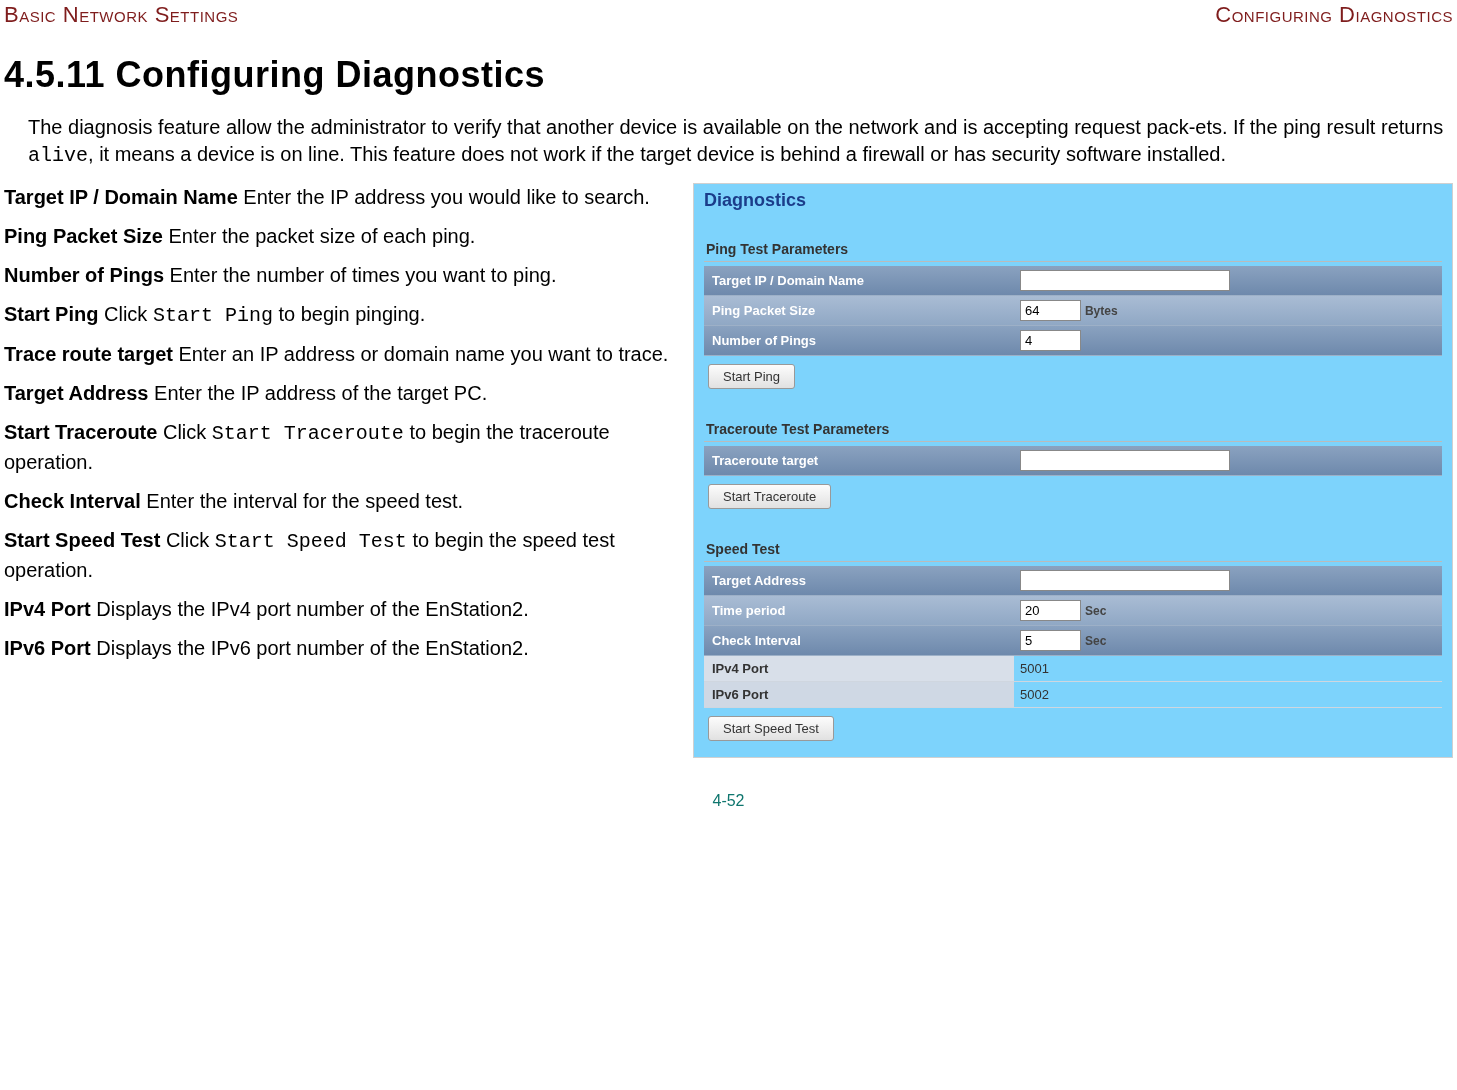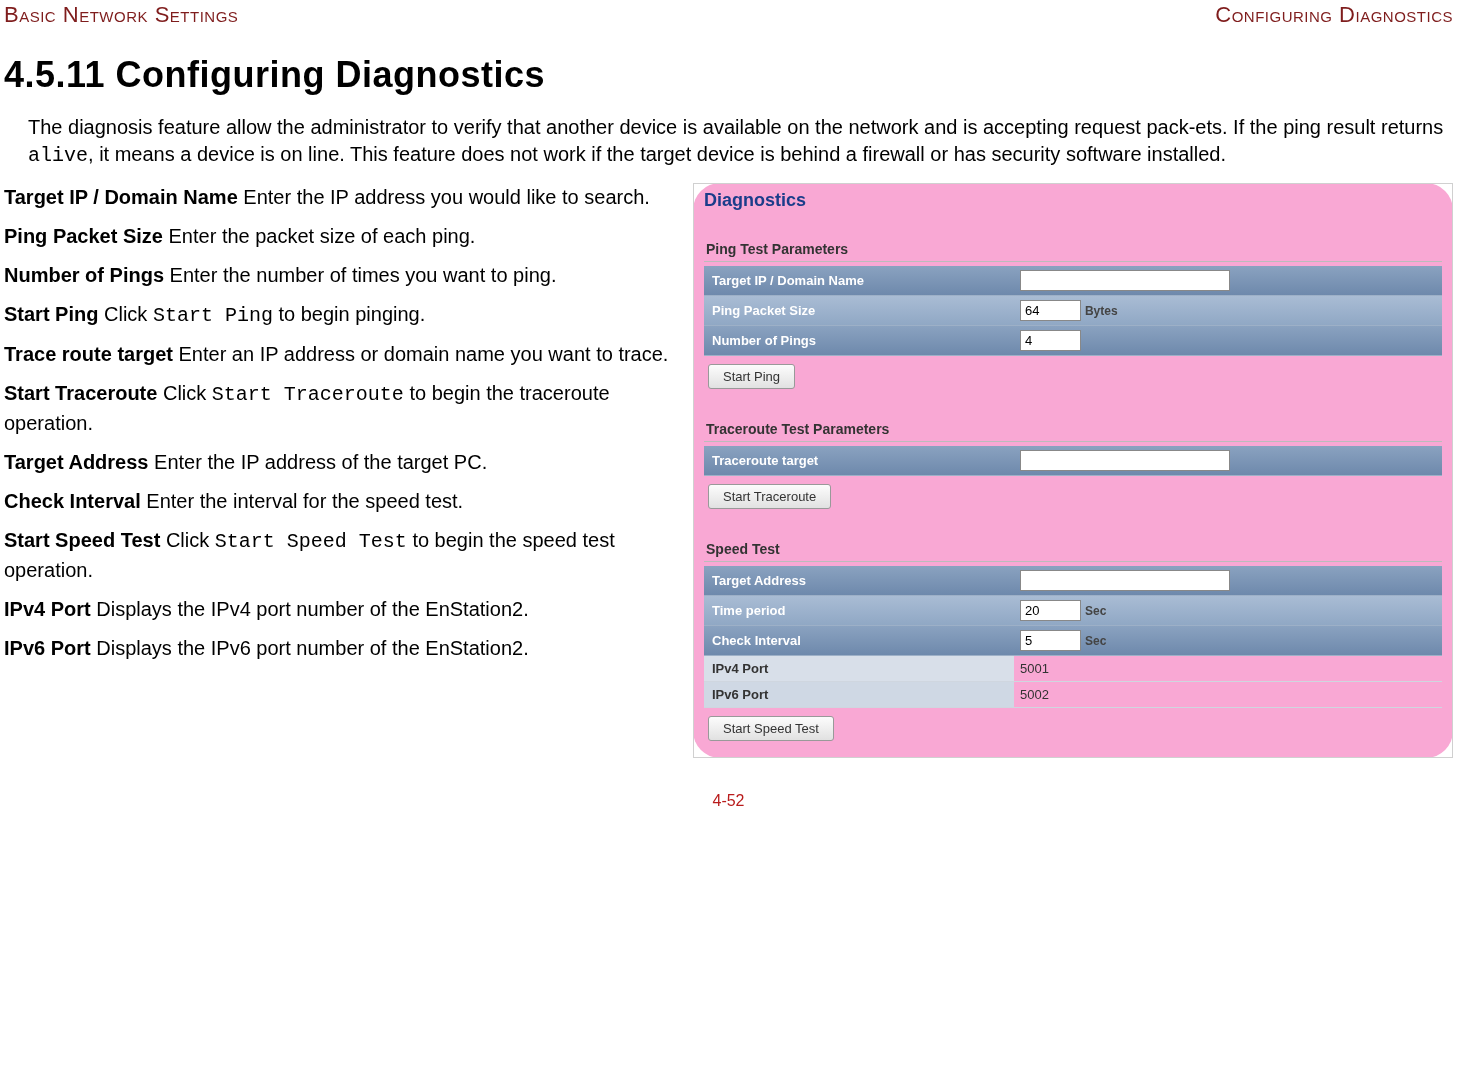--- a/index.html
+++ b/index.html
@@ -40,22 +40,21 @@
     }
     .left-col {
       flex: 0 0 670px;
       font-size: 20px;
       line-height: 1.45;
     }
     .desc-item { margin-bottom: 10px; }
     .desc-item .label { font-weight: bold; }
     .right-col {
       flex: 1;
-      background: #f9a8d4;
-      border-radius: 27px;
+      background: #7dd3fc;
     }
     .panel {
       border: 1px solid #d0d0d0;
       padding-bottom: 2px;
     }
     .panel-title {
       color: #1b3d8a;
       font-weight: bold;
       font-size: 18px;
       padding: 6px 10px 12px 10px;
@@ -130,21 +129,21 @@
       padding: 4px 14px;
       font-size: 13px;
       color: #333;
       background: linear-gradient(#fcfcfc, #e1e1e1);
       border: 1px solid #999;
       border-radius: 3px;
     }
     .footer {
       text-align: center;
       font-size: 16px;
-      color: #b91c1c;
+      color: #0f766e;
       padding: 34px 0 8px 0;
     }
   </style>
 </head>
 <body>
 
 <div class="header-row">
   <span>Basic Network Settings</span>
   <span>Configuring Diagnostics</span>
 </div>
@@ -155,22 +154,22 @@
   <span>The diagnosis feature allow the administrator to verify that another device is available on the network and is accepting request pack-ets. If the ping result returns </span><span class="mono">alive</span><span>, it means a device is on line. This feature does not work if the target device is behind a firewall or has security software installed.</span>
 </p>
 
 <div class="content-row">
   <div class="left-col">
     <div class="desc-item"><span class="label">Target IP / Domain Name</span><span>   Enter the IP address you would like to search.</span></div>
     <div class="desc-item"><span class="label">Ping Packet Size</span><span>  Enter the packet size of each ping.</span></div>
     <div class="desc-item"><span class="label">Number of Pings</span><span>  Enter the number of times you want to ping.</span></div>
     <div class="desc-item"><span class="label">Start Ping</span><span>  Click </span><span class="mono">Start Ping</span><span> to begin pinging.</span></div>
     <div class="desc-item"><span class="label">Trace route target</span><span>  Enter an IP address or domain name you want to trace.</span></div>
+    <div class="desc-item"><span class="label">Target Address</span><span>  Enter the IP address of the target PC.</span></div>
     <div class="desc-item"><span class="label">Start Traceroute</span><span>  Click </span><span class="mono">Start Traceroute</span><span> to begin the traceroute operation.</span></div>
-    <div class="desc-item"><span class="label">Target Address</span><span>  Enter the IP address of the target PC.</span></div>
     <div class="desc-item"><span class="label">Check Interval</span><span>  Enter the interval for the speed test.</span></div>
     <div class="desc-item"><span class="label">Start Speed Test</span><span>  Click </span><span class="mono">Start Speed Test</span><span> to begin the speed test operation.</span></div>
     <div class="desc-item"><span class="label">IPv4 Port</span><span>  Displays the IPv4 port number of the EnStation2.</span></div>
     <div class="desc-item"><span class="label">IPv6 Port</span><span>  Displays the IPv6 port number of the EnStation2.</span></div>
   </div>
 
   <div class="right-col">
     <div class="panel">
       <div class="panel-title">Diagnostics</div>
 

